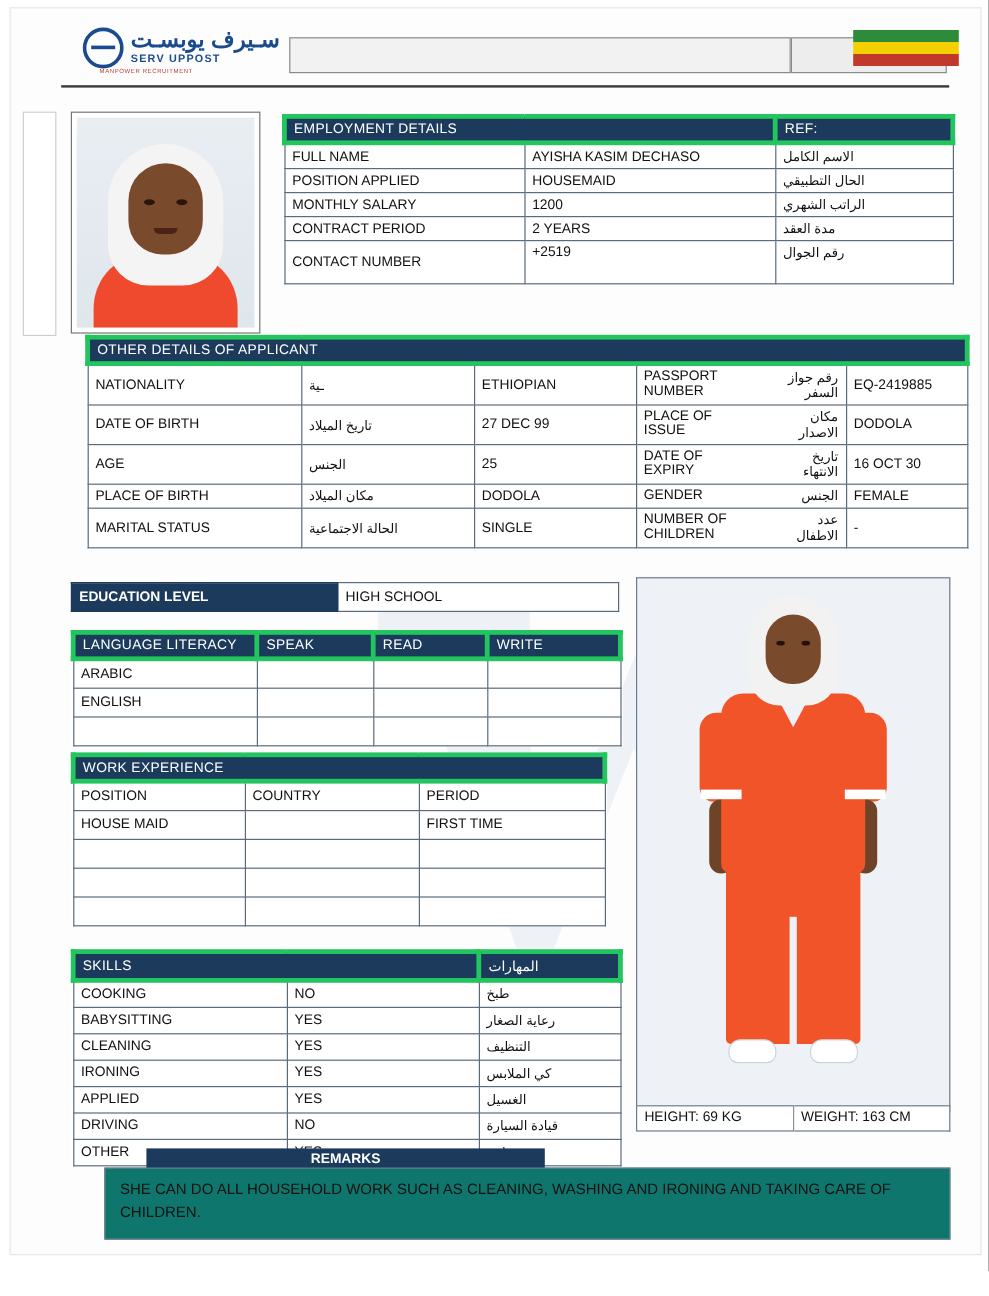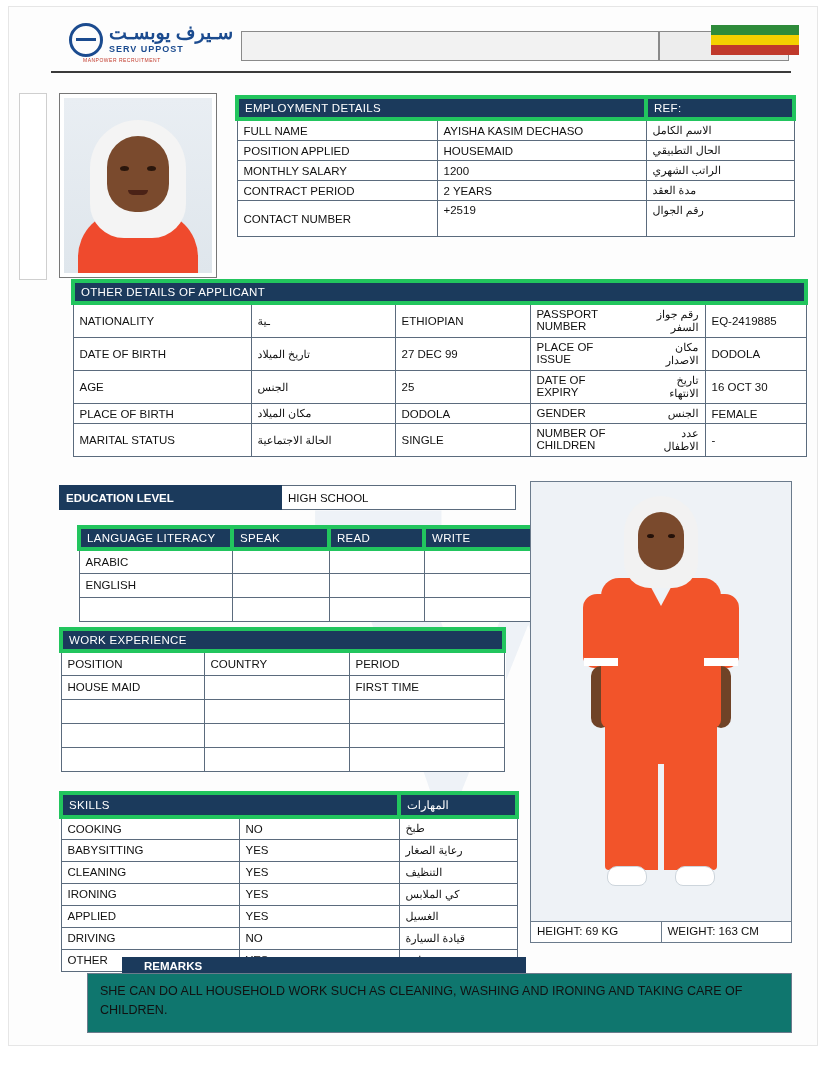--- a/index.html
+++ b/index.html
@@ -397,28 +397,29 @@
     background: #fff;
     color: #111;
   }
   .hw-bar div + div { border-left: none; }
 
   
   .remarks-hdr {
     position: absolute;
     left: 113px;
     top: 950px;
-    width: 404px;
+    width: 332px;
     height: 19px;
     background: #1b3a5c;
     color: #fff;
     font-size: 11.5px;
     font-weight: bold;
     padding: 3px 22px;
     box-sizing: border-box;
+    text-align: center;
   }
   .remarks-box {
     position: absolute;
     left: 78px;
     top: 966px;
     width: 705px;
     height: 60px;
     border: 1px solid #6b7b8c;
     background: #0f766e;
     box-sizing: border-box;
@@ -592,21 +593,21 @@
             <col style="width:234px">
           </colgroup>
         <tbody>
           <tr>
             <td style="background:#1b3a5c;color:#fff;font-weight:bold;border:1px solid #1b3a5c">EDUCATION LEVEL</td>
             <td style="height:24px">HIGH   SCHOOL</td>
           </tr>
         </tbody>
       </table>
 
-      <table class="tbl" style="left:68px; top:518px; width:456px;padding-left:40px;">
+      <table class="tbl" style="left:50px; top:518px; width:456px;padding-left:40px;">
         <colgroup>
             <col style="width:153px">
             <col style="width:97px">
             <col style="width:95px">
             <col style="width:111px">
           </colgroup>
         <tbody>
           <tr class="hdrrow">
             <td>LANGUAGE LITERACY</td>
             <td>SPEAK</td>

